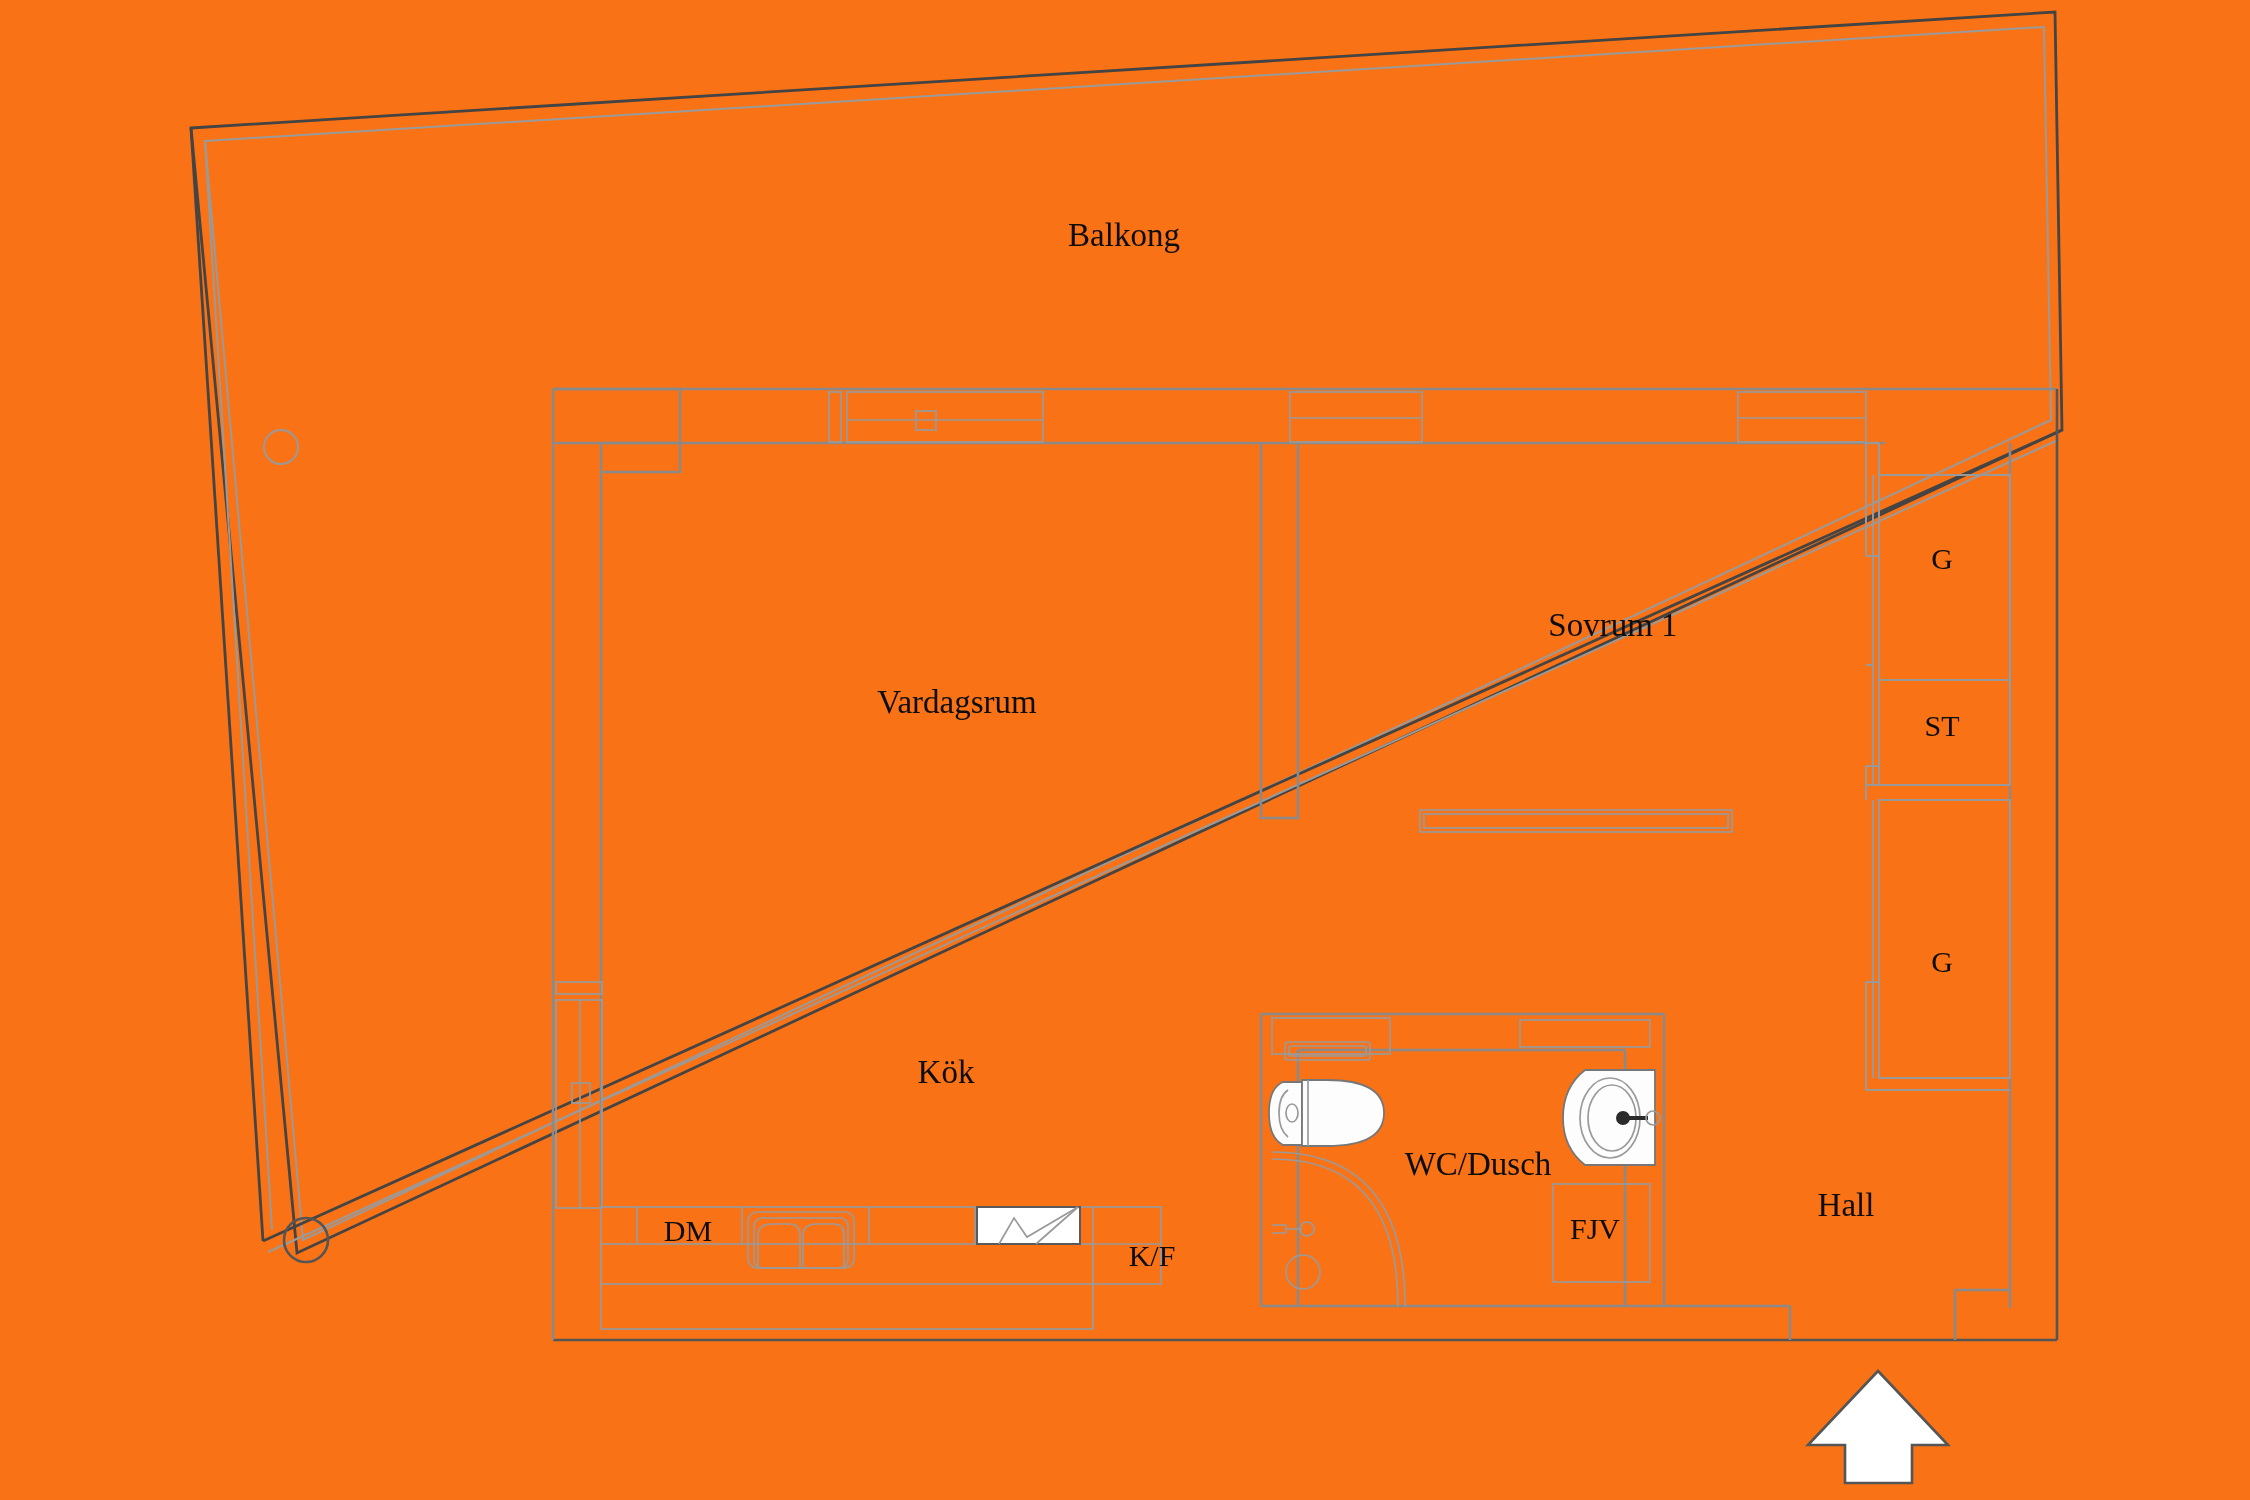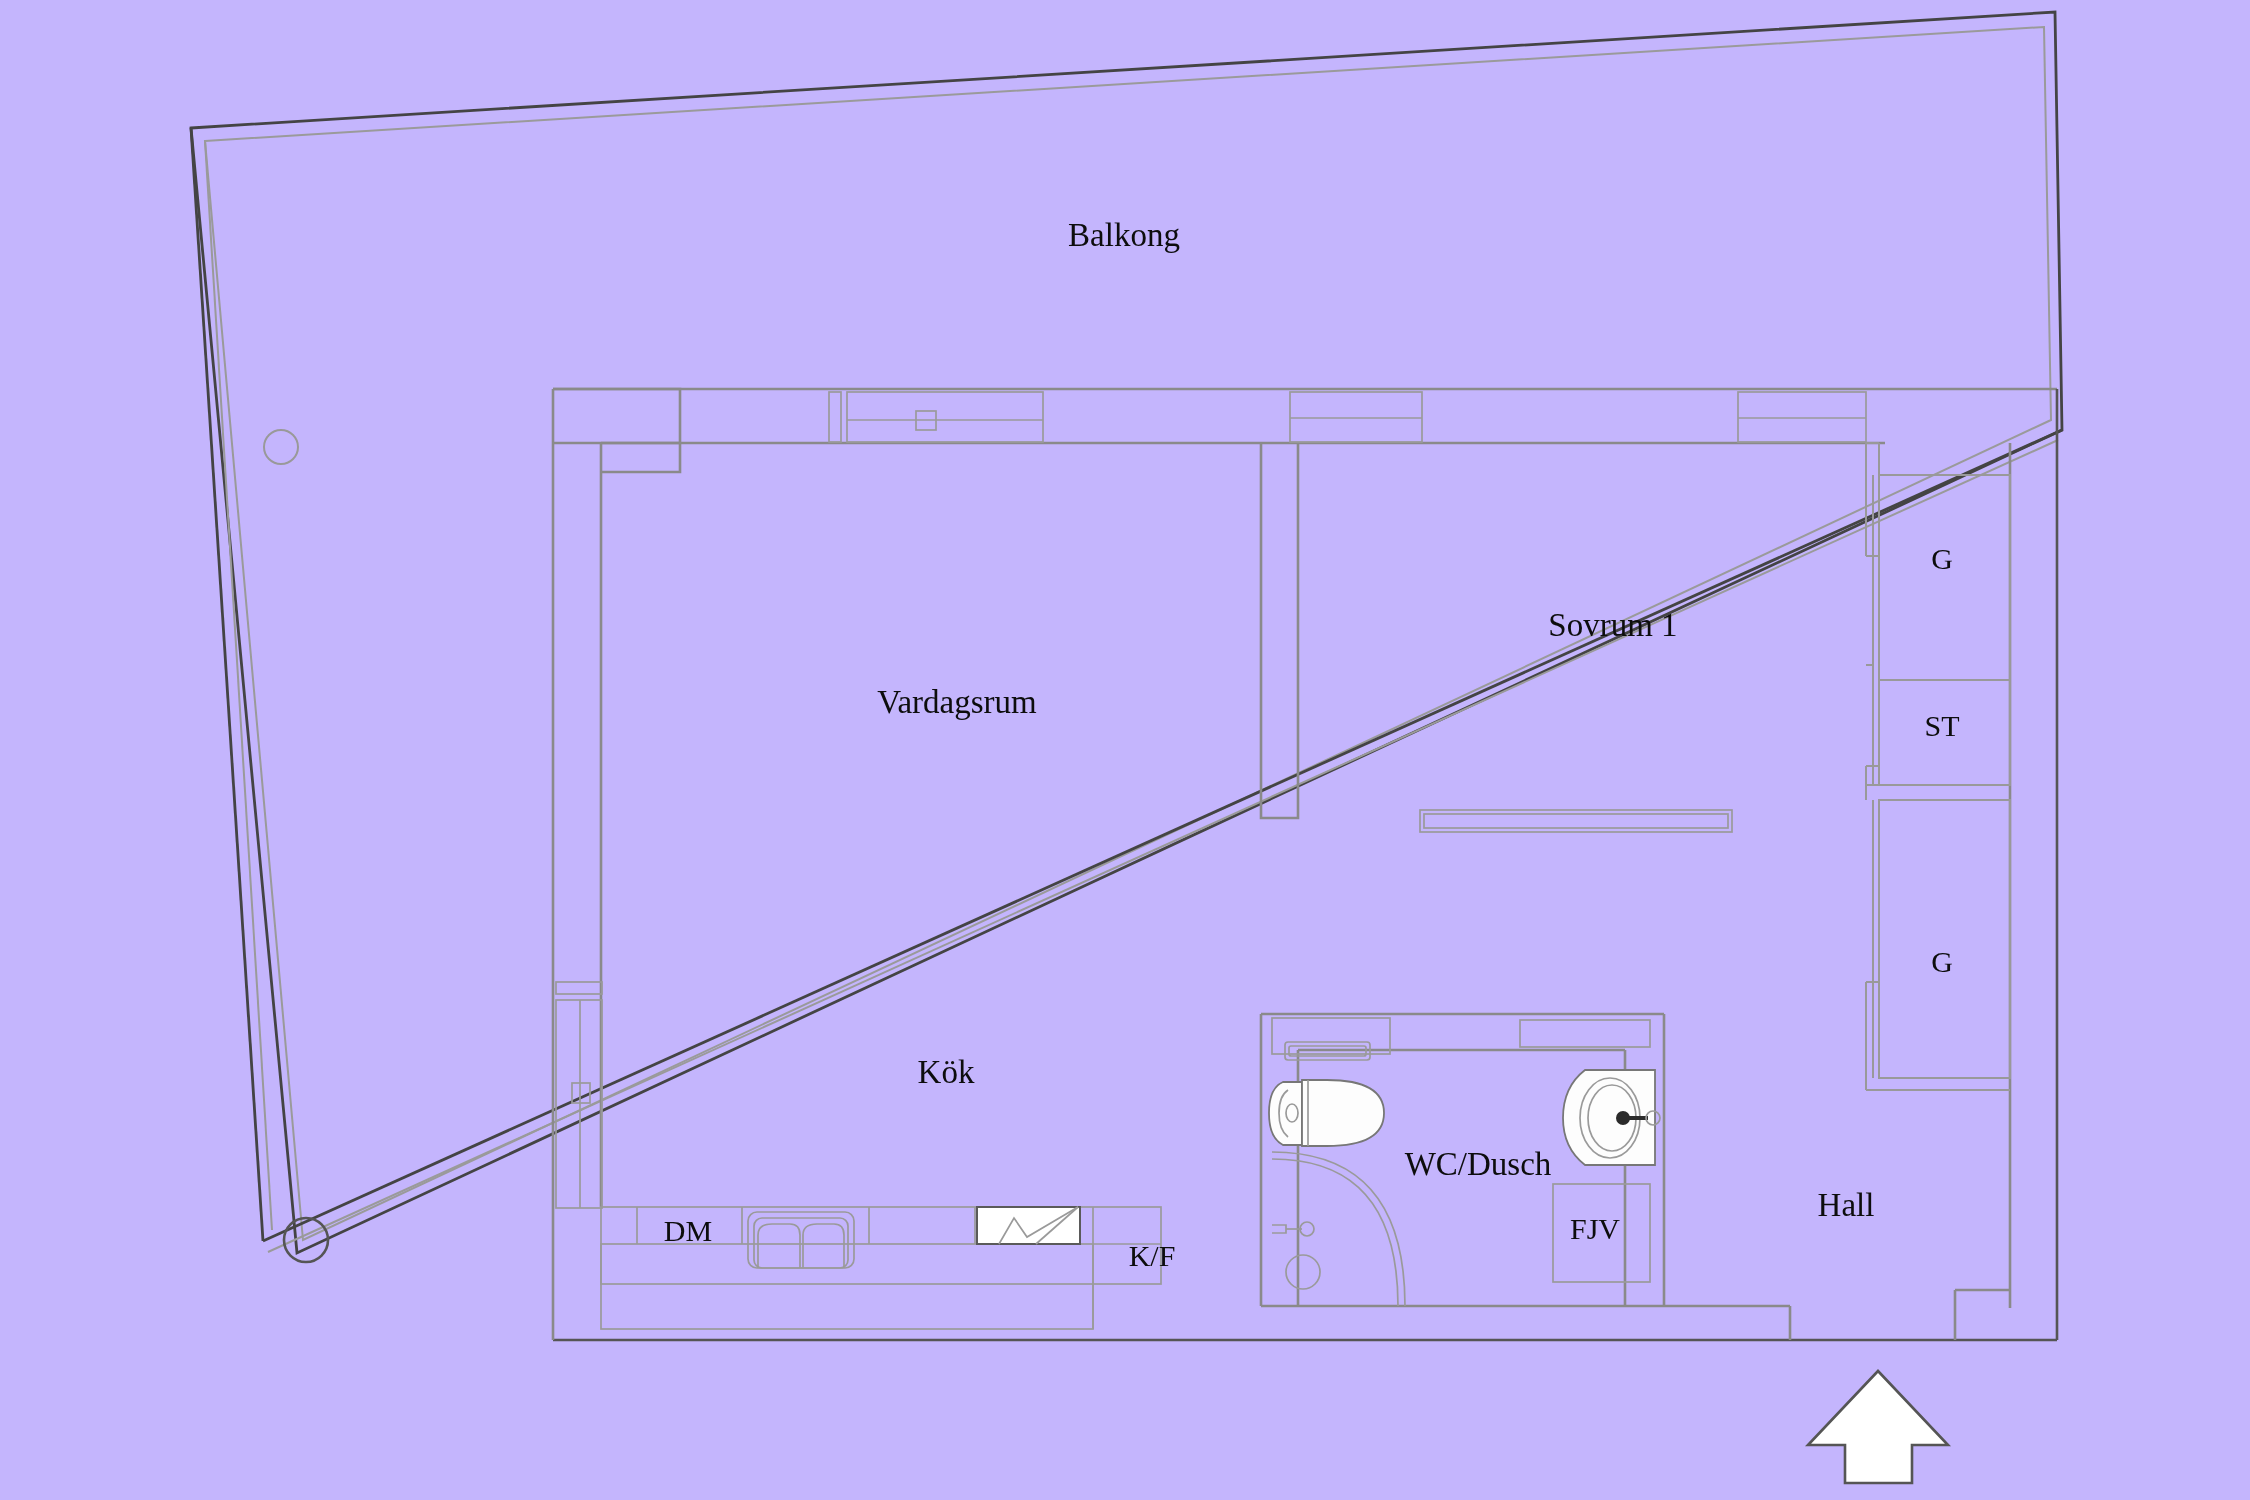--- a/index.html
+++ b/index.html
@@ -10,21 +10,21 @@
   body {
     width: 2250px;
     height: 1500px;
     overflow: hidden;
     font-family: "Liberation Serif", "DejaVu Serif", serif;
   }
   #plan-root {
     position: relative;
     width: 2250px;
     height: 1500px;
-    background: #c4b5fd;
+    background: #f97316;
   }
   svg#floorplan {
     display: block;
     width: 2250px;
     height: 1500px;
   }
   .wall      { fill: none; stroke: #8a8a8a; stroke-width: 2.6; }
   .wall-thin { fill: none; stroke: #999999; stroke-width: 2.0; }
   .wall-dark { fill: none; stroke: #555555; stroke-width: 2.6; }
   .bal-outer { fill: none; stroke: #444444; stroke-width: 2.8; }

